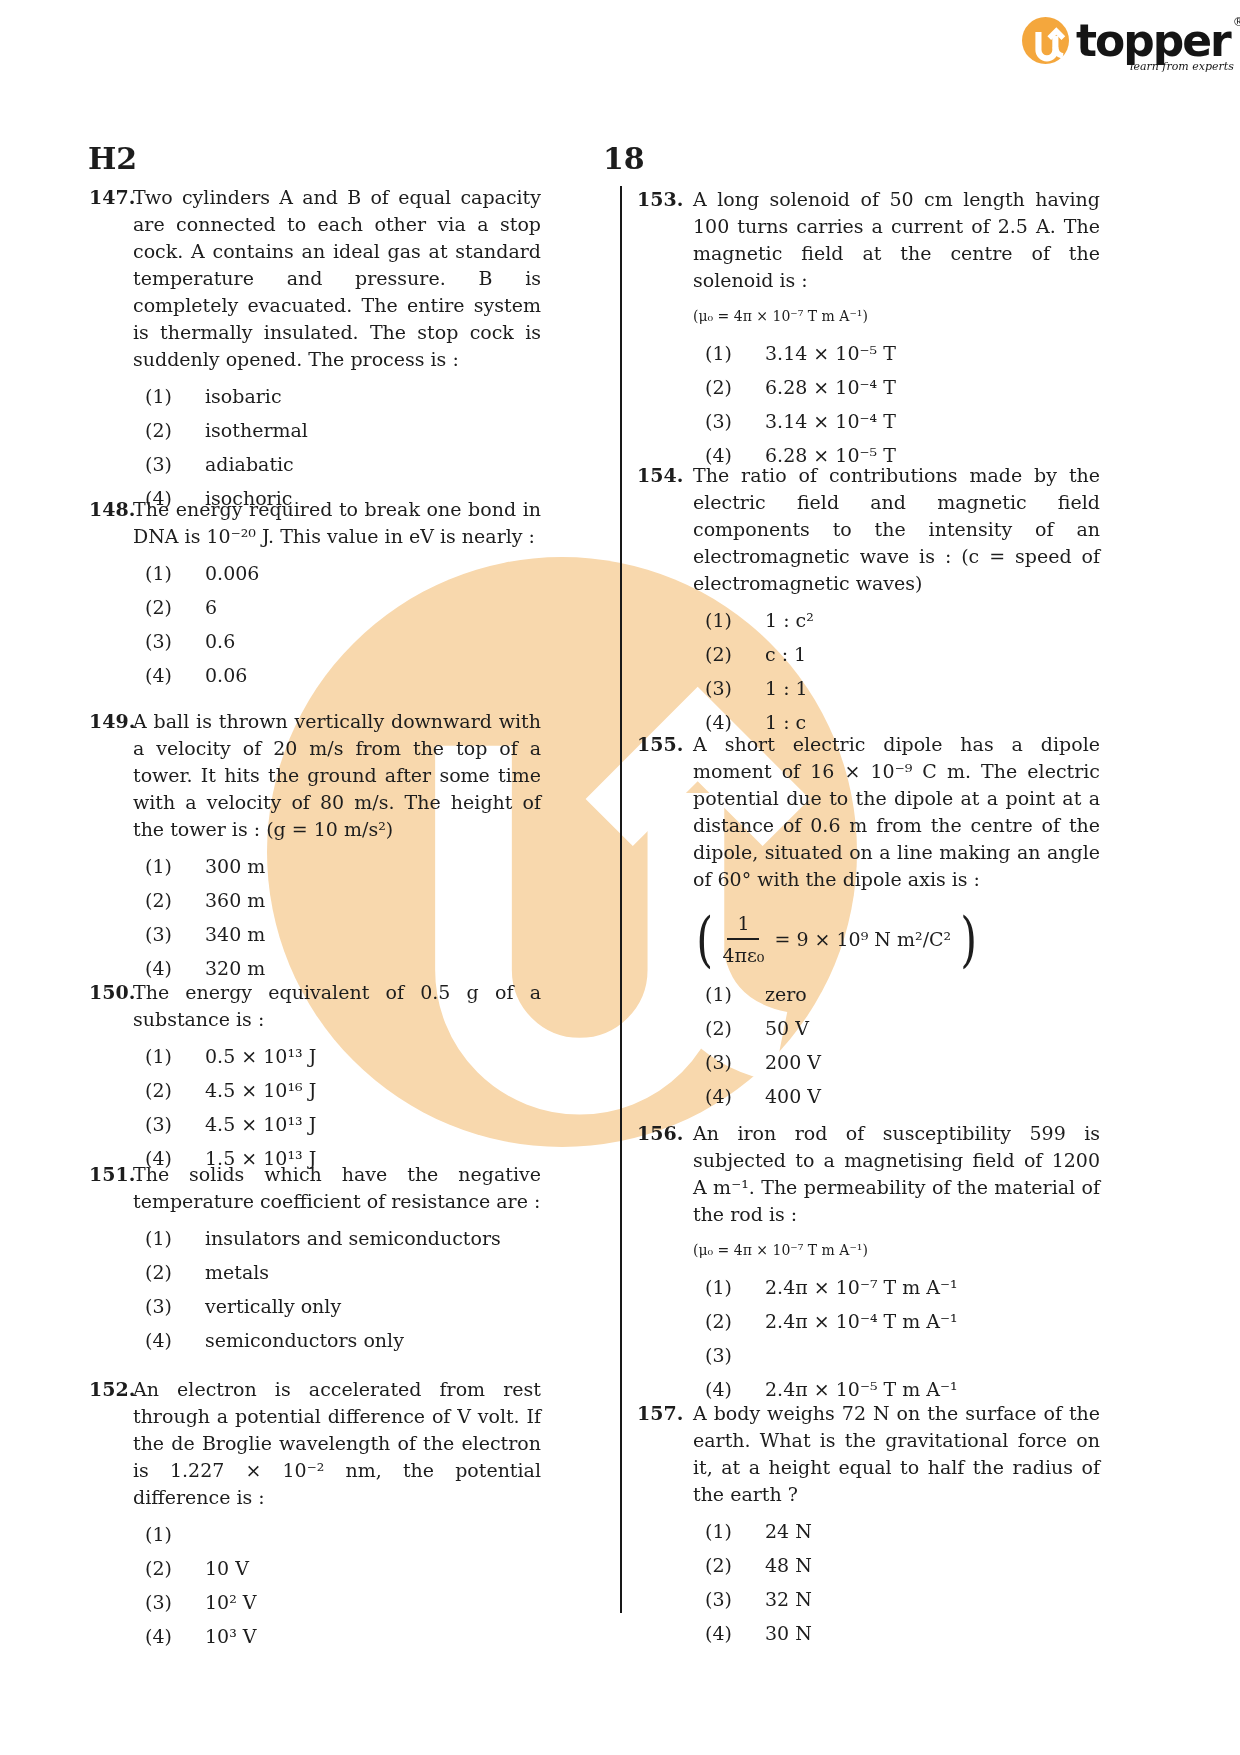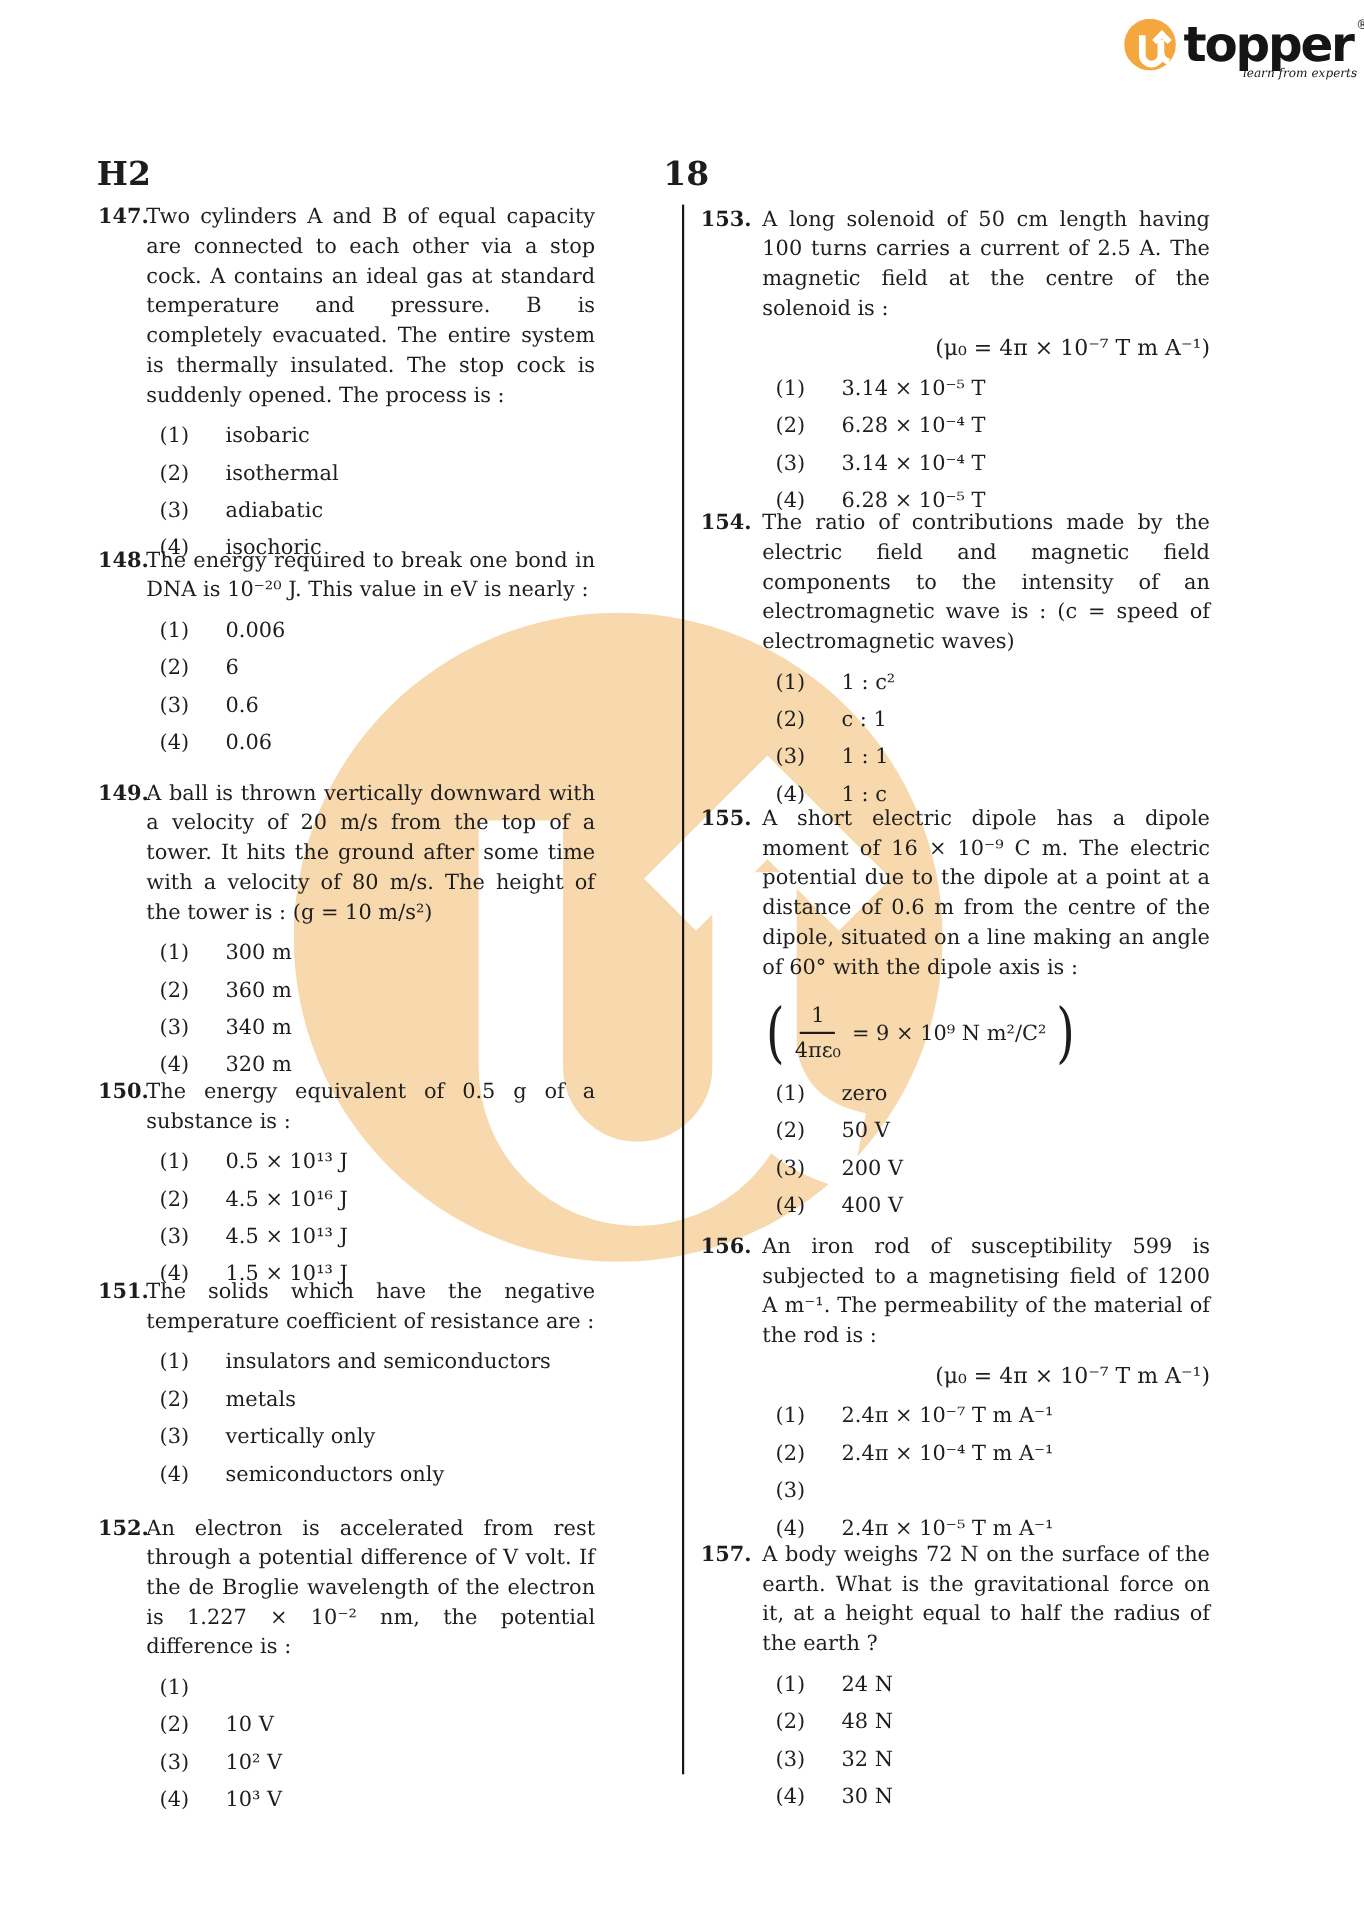--- a/index.html
+++ b/index.html
@@ -37,21 +37,21 @@
   .colL .qnum{width:44px;}
   .colR .qnum{width:56px;}
   .qtext{flex:1;font-size:19px;line-height:27px;text-align:justify;}
   .opts{margin-top:10px;}
   .colL .opts{margin-left:44px;}
   .colR .opts{margin-left:56px;}
   .opt{display:flex;margin-top:7px;font-size:19px;line-height:27px;}
   .opt:first-child{margin-top:0;}
   .ol{flex:none;width:60px;margin-left:12px;}
   .ov{flex:1;}
-  .constant{font-size:20px;line-height:27px;margin-top:9px;text-align:right;}
+  .constant{font-size:14px;line-height:27px;margin-top:9px;}
   .colR .constant{margin-left:56px;}
 
   
   .bigformula{display:flex;align-items:center;margin:16px 0 12px 56px;font-size:19px;line-height:24px;}
   .paren{font-size:60px;font-weight:normal;line-height:60px;transform:scaleX(.72);}
   .frac{display:inline-flex;flex-direction:column;align-items:center;margin:0 6px;}
   .fnum{padding:0 10px 3px;border-bottom:2px solid #1d1d1d;}
   .fden{padding-top:3px;}
   .frhs{margin:0 6px 0 4px;}
 </style>

